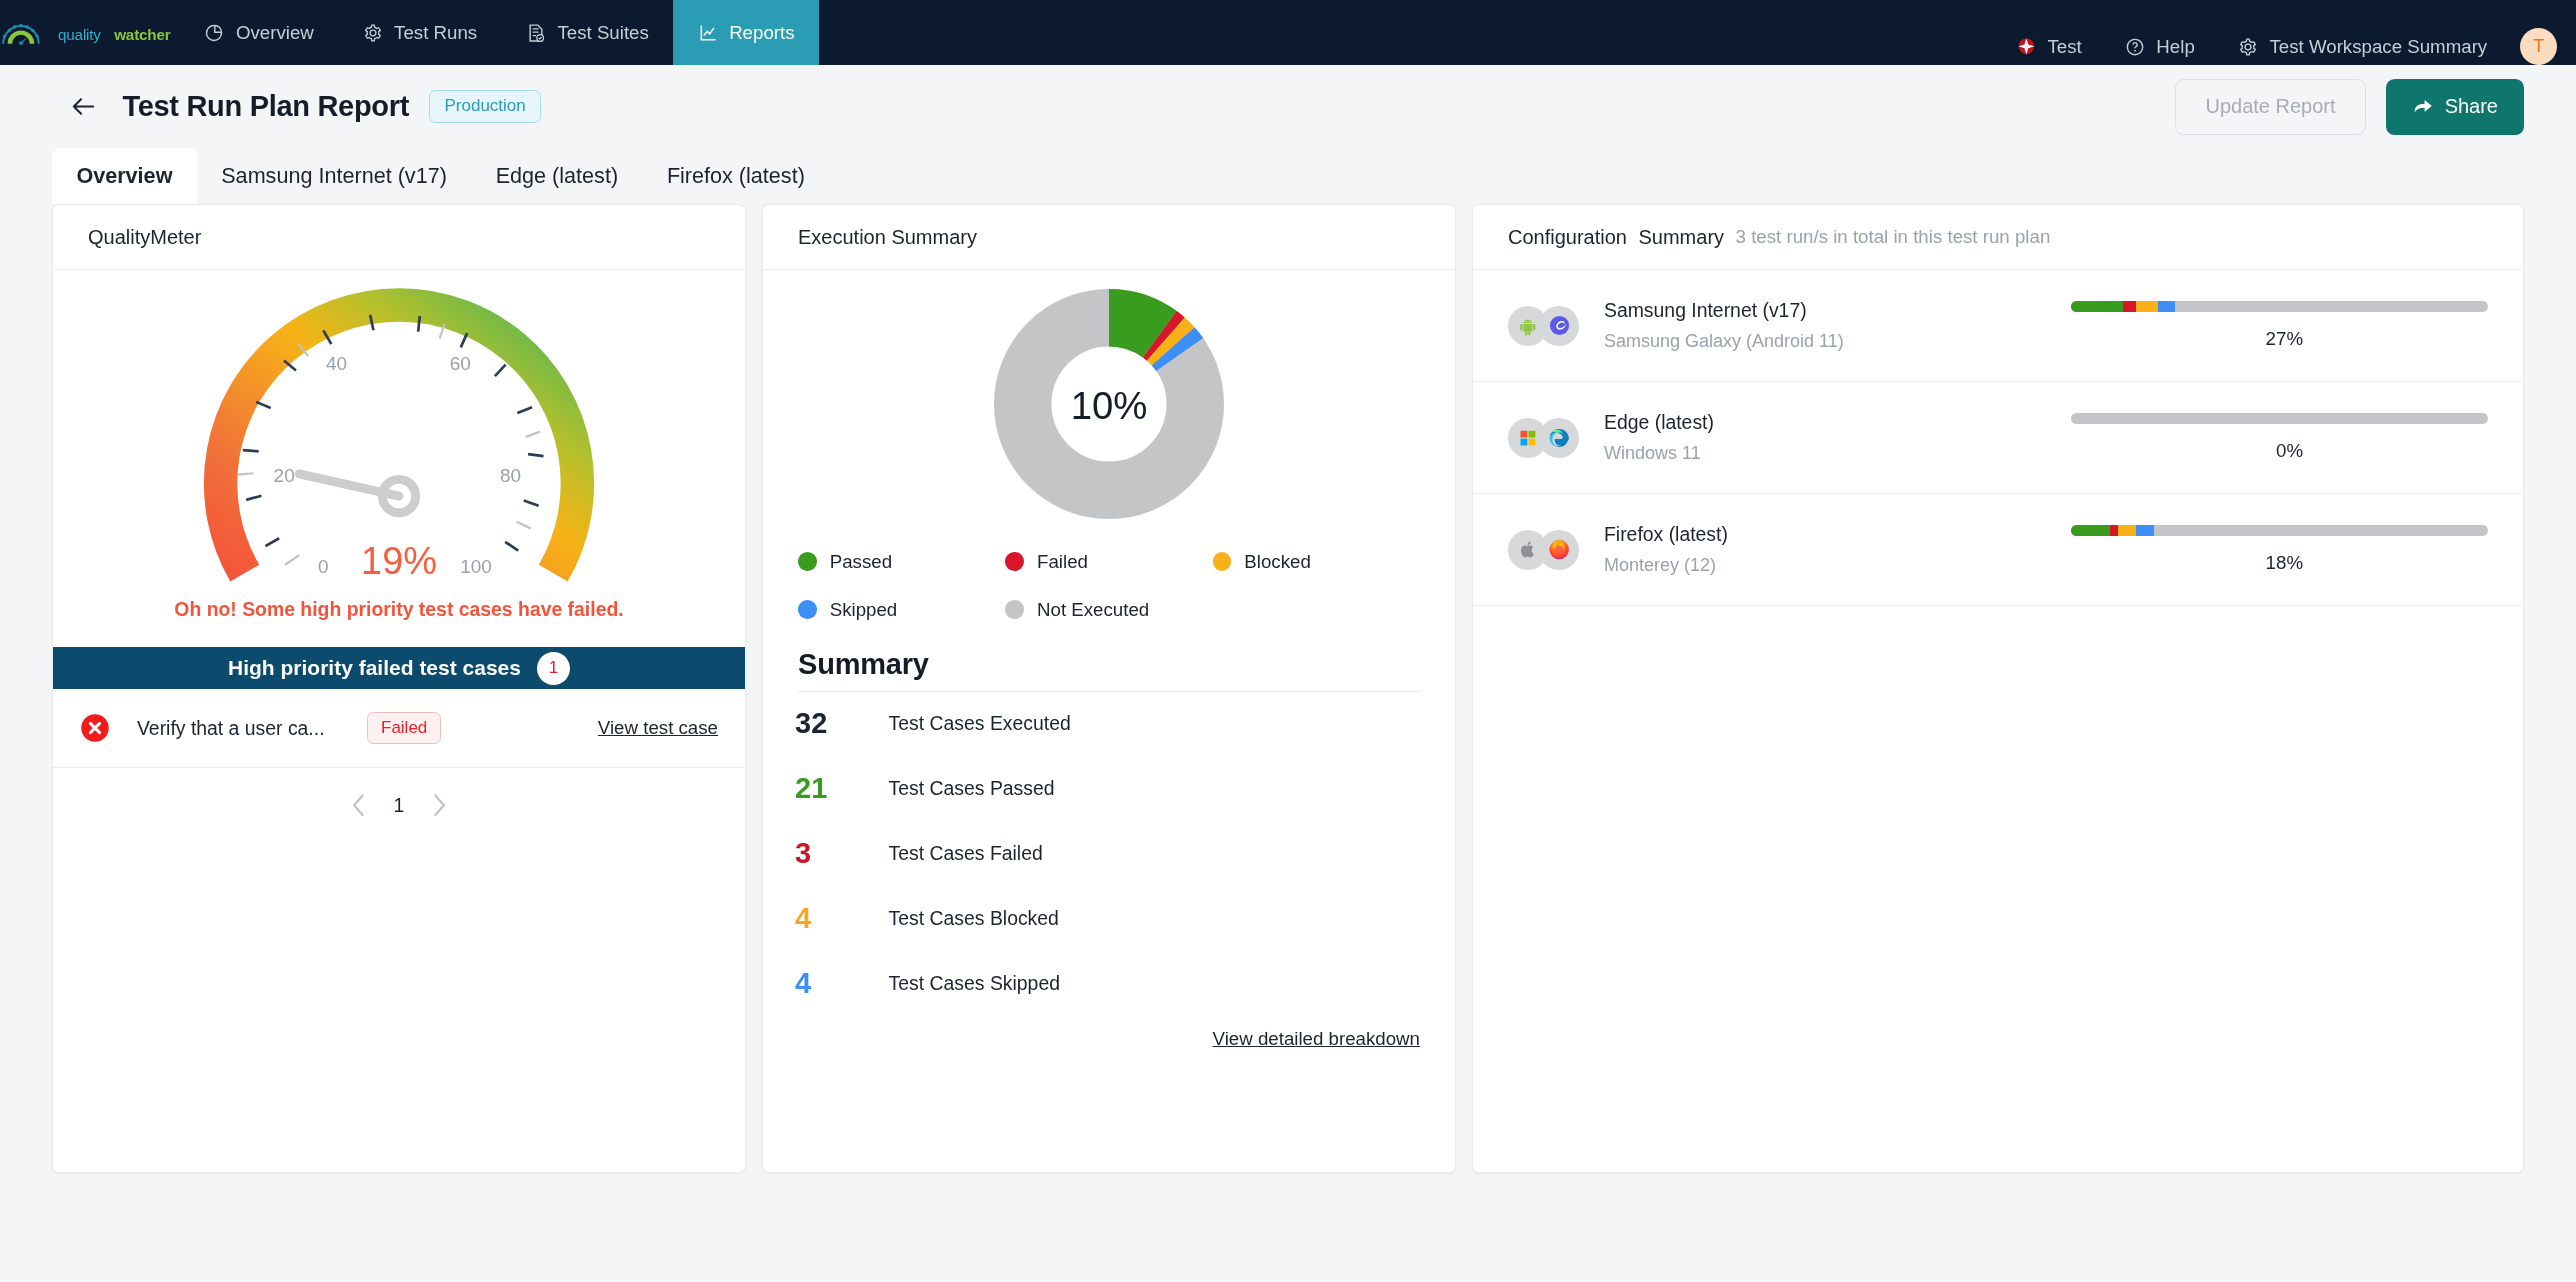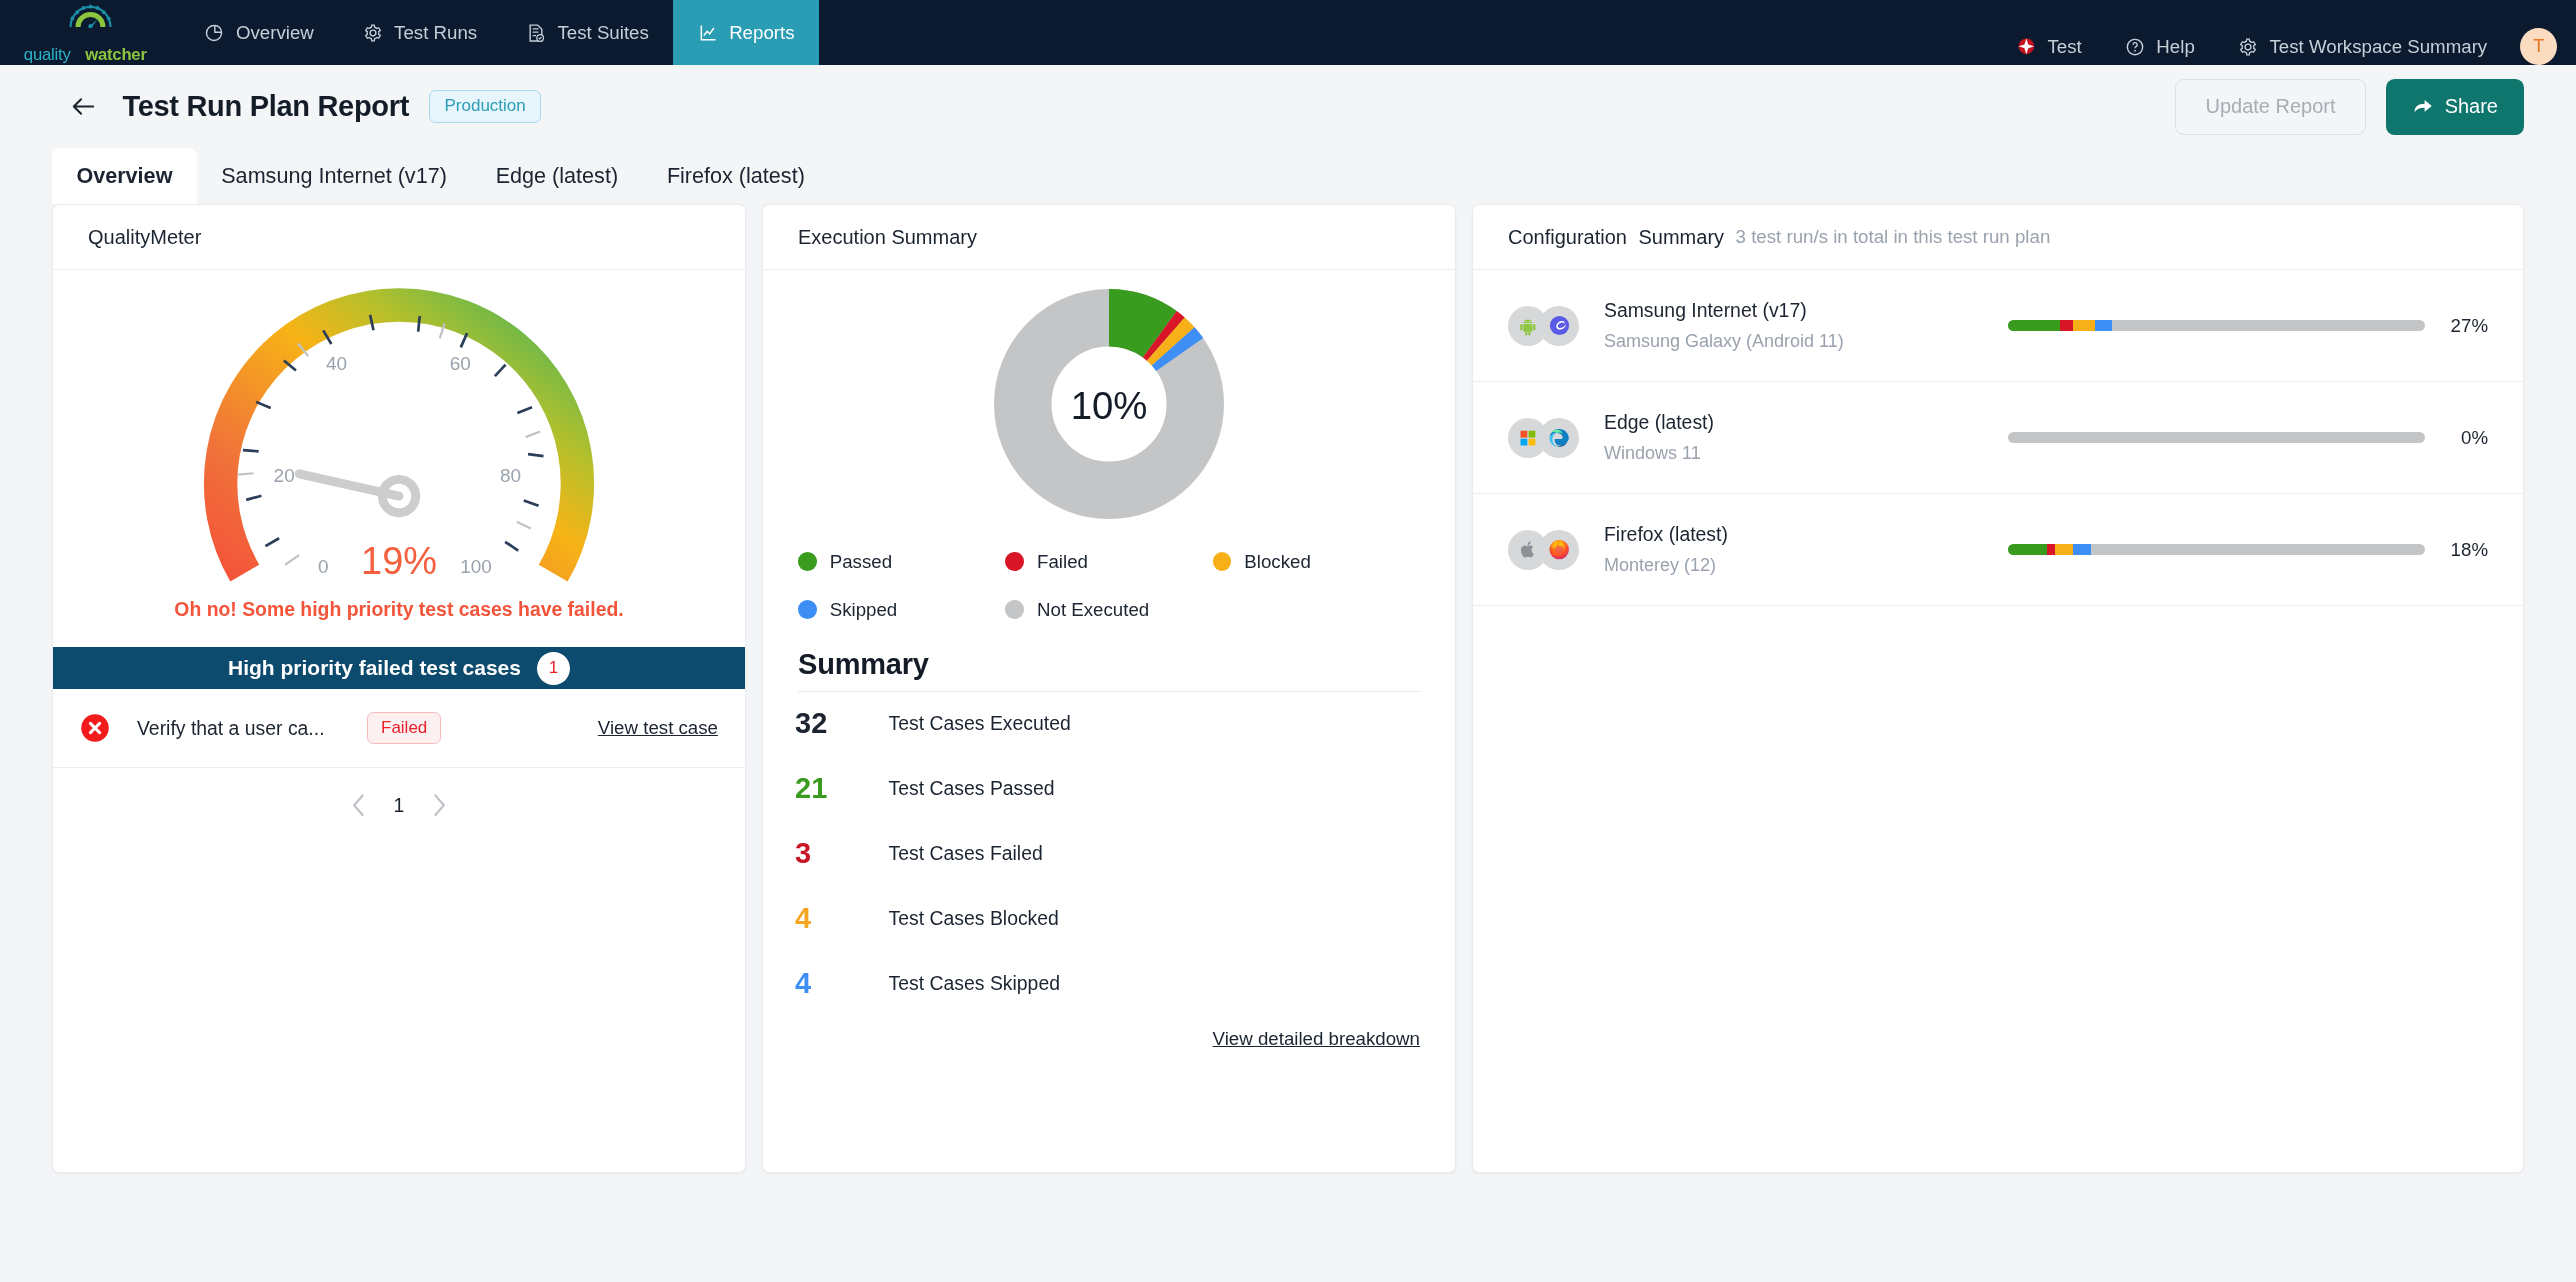--- a/index.html
+++ b/index.html
@@ -10,21 +10,21 @@
     overflow: hidden;
   }
 
   
   .topnav {
     height: 65px; background: #0b1a2e;
     display: flex; align-items: stretch;
     position: relative;
   }
   .logo-wrap {
-    width: 180px; display: flex; flex-direction: column;
+    width: 180px; display: flex; flex-direction: row;
     align-items: center; justify-content: center; gap: 16px;
     padding-top: 4.3px;
   }
   .logo-mark { width: 47px; height: 24.4px; display:block; }
   .logo-text { font-size: 18px; letter-spacing: -0.3px; font-weight:400; }
   .nav-items { display: flex; align-items: stretch; }
   .nav-item {
     display: flex; align-items: center; gap: 11.5px;
     padding: 0 24.4px; color: #c6ced8; font-size: 18.7px;
     cursor: pointer; white-space: nowrap;
@@ -185,21 +185,21 @@
   }
   .icon-pair { display: flex; align-items: center; flex: none; width: 79px; }
   .icon-bubble {
     width: 40px; height: 40px; border-radius: 50%; background: #d6d8da;
     display: flex; align-items: center; justify-content: center;
   }
   .icon-bubble.second { margin-left: -8.6px; }
   .cfg-text { margin-left: 17px; width: 388px; }
   .cfg-name { font-size: 19.4px; color: #1b2430; }
   .cfg-sub { font-size: 18px; color: #9aa2ad; margin-top: 8.6px; }
-  .bar-area { margin-left: auto; display: flex; align-items: center; gap: 16px; }
+  .bar-area { margin-left: auto; display: flex; align-items: center; gap: 16px; flex-direction: column; }
   .track {
     width: 417px; height: 11.5px; border-radius: 5.8px;
     background: #c3c5c7; overflow: hidden; display: flex;
   }
   .seg { height: 100%; }
   .pct { font-size: 18.7px; color: #1b2430; width: 47px; text-align: right; }
 </style>
 </head>
 <body>
 

